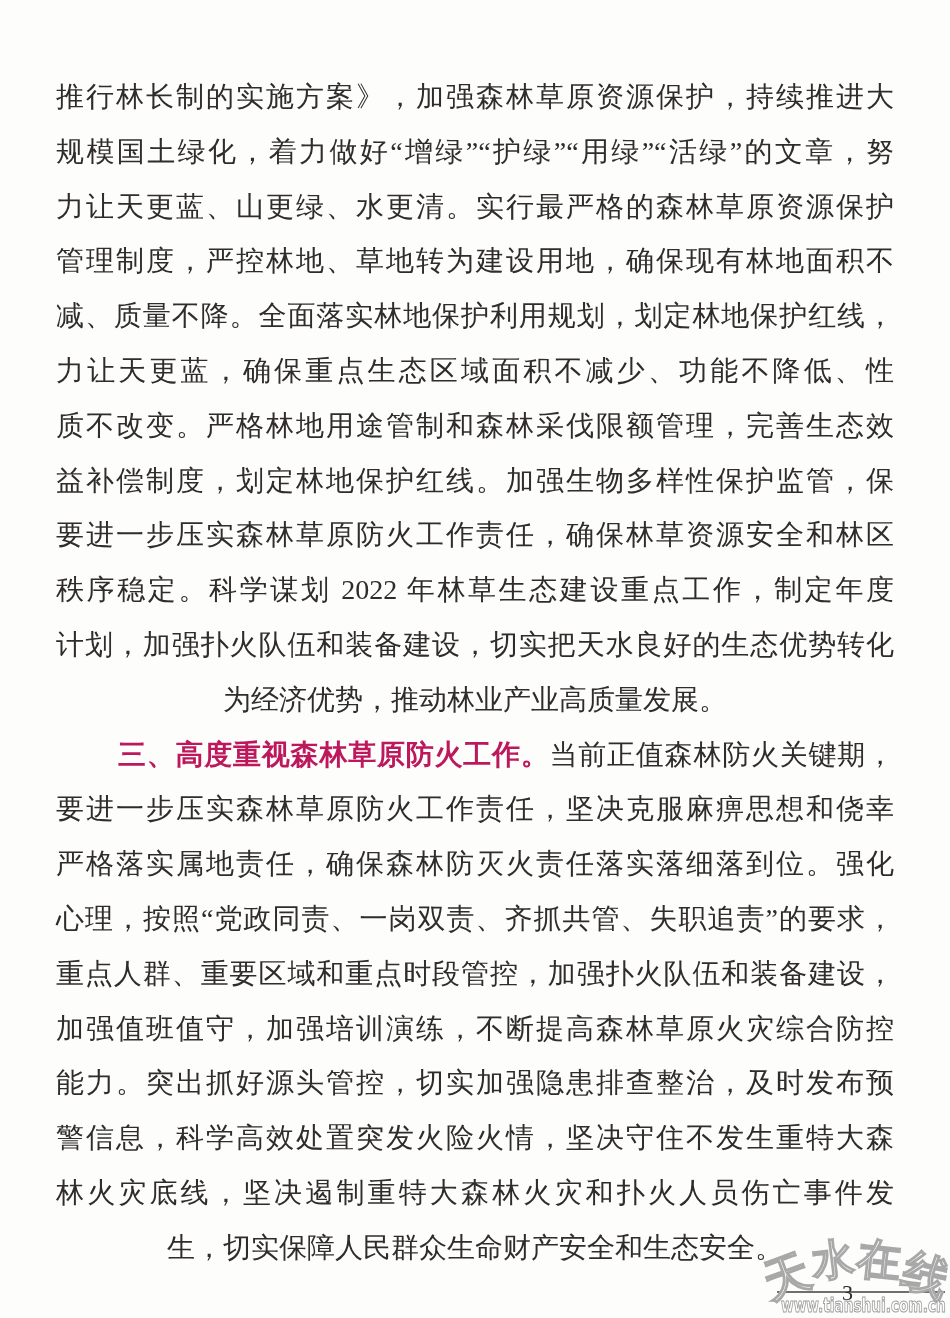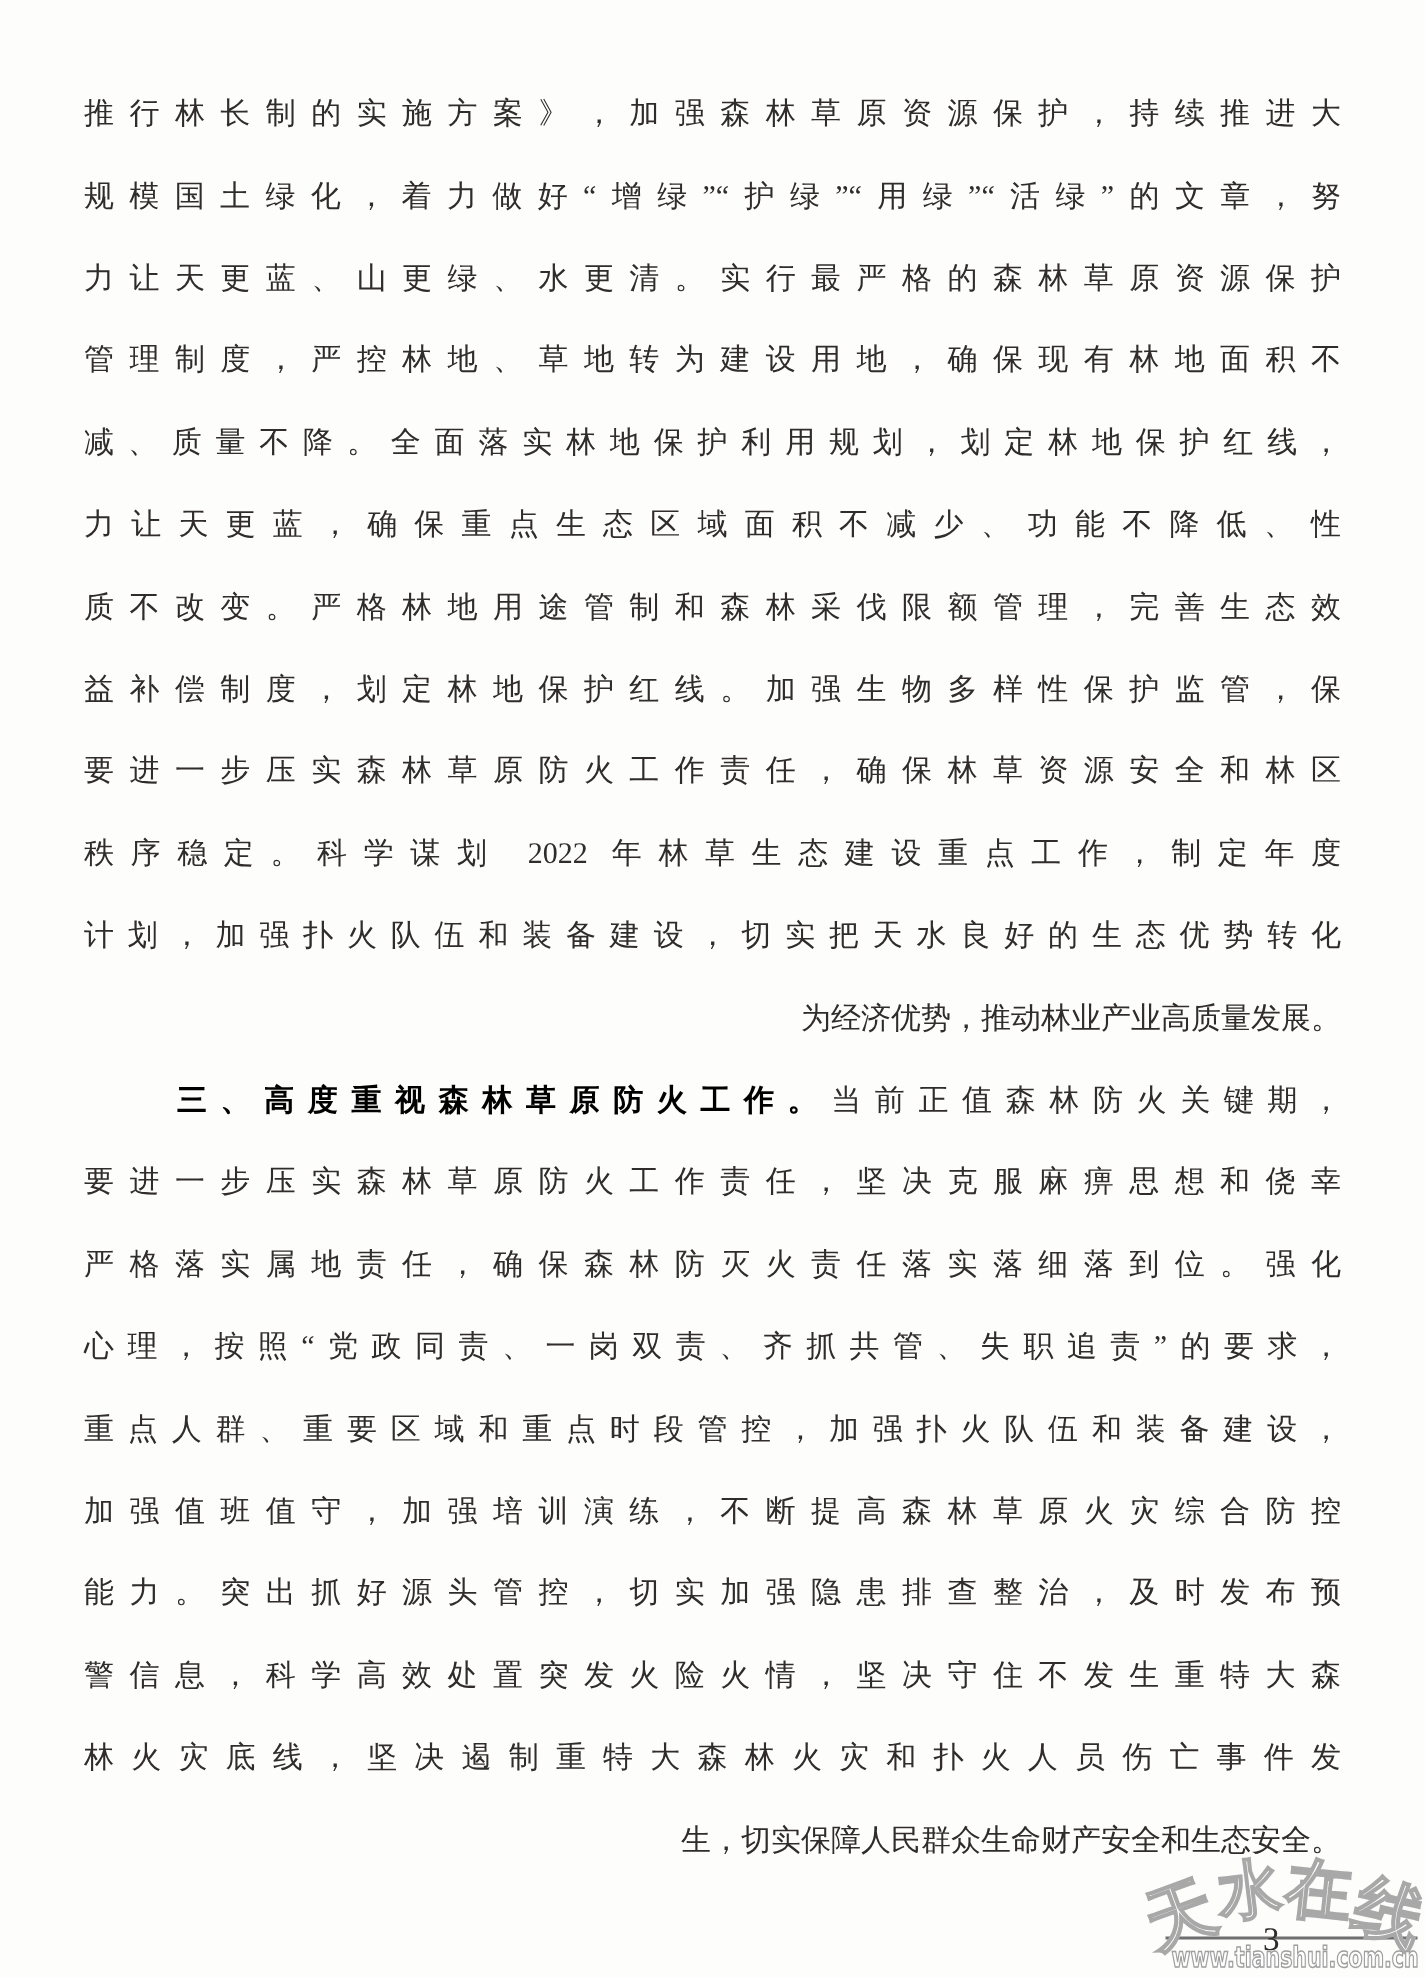--- a/index.html
+++ b/index.html
@@ -5,45 +5,45 @@
   html,body{margin:0;padding:0;background:#ffffff;}
   .page{
     position:relative;
     width:950px;height:1318px;
     background:#fdfdfc;
     overflow:hidden;
     font-family:"Liberation Serif","DejaVu Serif",serif;
   }
   .textblock{
     position:absolute;
-    left:56px;top:49px;width:838px;
+    left:56px;top:70px;width:838px;
     color:#2f2c2a;
-    font-size:20px;
+    font-size:28px;
   }
   .line{
     width:100%;
     box-sizing:border-box;
     height:54.8px;
     line-height:54.8px;
     text-align:justify;
     text-align-last:justify;
     text-justify:inter-character;
     overflow:visible;
   }
   .line.end{
-    text-align:right;
+    text-align:center;
     text-align-last:auto;
   }
   .line.indent{
     padding-left:62px;
   }
   .hd{
-    font-family:Liberation Sans, sans-serif;
+    font-family:Liberation Mono, monospace;
     font-weight:700;
-    color:#000000;
+    color:#be185d;
   }
   
   .wm-char{
     position:absolute;
     z-index:3;
     font-family:"DejaVu Sans","Liberation Sans",sans-serif;
     font-weight:700;
     color:#ffffff;
     -webkit-text-stroke:1.3px #a8a8a8;
     text-shadow:0 0 1px #bdbdbd;

